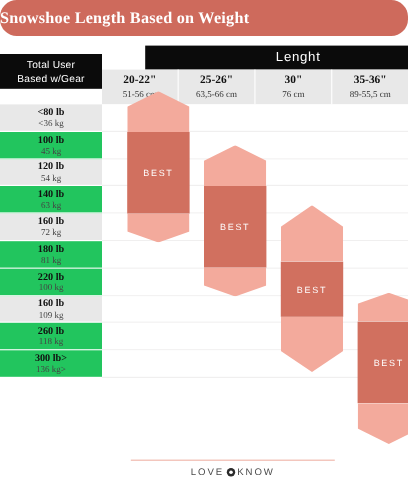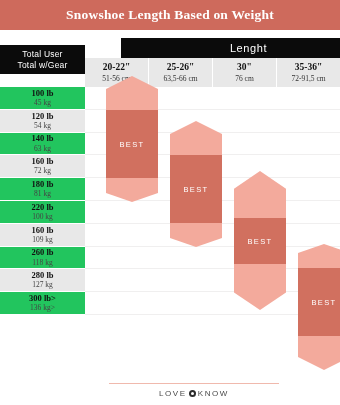--- a/index.html
+++ b/index.html
@@ -8,21 +8,21 @@
     background:#ffffff;
     font-family:"Liberation Sans", sans-serif;
     overflow:hidden;
     position:relative;
   }
 
   
   .title-banner{
     position:absolute;left:0;top:0;width:340px;height:30px;
     background:#ce6a5c;
-    display:flex;align-items:center;justify-content:center;
+    display:flex;align-items:center;justify-content:flex-start;border-radius:14px;
   }
   .title-banner .title-text{
     font-family:"Liberation Serif", serif;
     font-weight:bold;
     font-size:13.5px;
     color:#ffffff;
     letter-spacing:0.2px;
     white-space:nowrap;
   }
 
@@ -169,44 +169,51 @@
 </div>
 
 <div class="table-area">
 
   <div class="length-band">
     <span class="band-text">Lenght</span>
   </div>
 
   <div class="corner-cell">
     <span>Total User</span>
-    <span>Total w/Gear</span>
+    <span>Based w/Gear</span>
   </div>
 
   <div class="size-header">
     <div class="size-cell">
       <div class="s-in">20-22"</div>
       <div class="s-cm">51-56 cm</div>
     </div>
     <div class="size-cell">
       <div class="s-in">25-26"</div>
       <div class="s-cm">63,5-66 cm</div>
     </div>
     <div class="size-cell">
       <div class="s-in">30"</div>
       <div class="s-cm">76 cm</div>
     </div>
     <div class="size-cell">
       <div class="s-in">35-36"</div>
-      <div class="s-cm">72-91,5 cm</div>
+      <div class="s-cm">89-55,5 cm</div>
     </div>
   </div>
 
   <div class="body-rows">
 
+    <div class="row">
+      <div class="wcell">
+        <div class="w-lb">&lt;80 lb</div>
+        <div class="w-kg">&lt;36 kg</div>
+      </div>
+      <div class="gridcell"></div>
+    </div>
 
     <div class="row alt">
       <div class="wcell">
         <div class="w-lb">100 lb</div>
         <div class="w-kg">45 kg</div>
       </div>
       <div class="gridcell"></div>
     </div>
 
     <div class="row">
@@ -259,27 +266,20 @@
     </div>
 
     <div class="row alt">
       <div class="wcell">
         <div class="w-lb">260 lb</div>
         <div class="w-kg">118 kg</div>
       </div>
       <div class="gridcell"></div>
     </div>
 
-    <div class="row">
-      <div class="wcell">
-        <div class="w-lb">280 lb</div>
-        <div class="w-kg">127 kg</div>
-      </div>
-      <div class="gridcell"></div>
-    </div>
 
     <div class="row alt">
       <div class="wcell">
         <div class="w-lb">300 lb&gt;</div>
         <div class="w-kg">136 kg&gt;</div>
       </div>
       <div class="gridcell"></div>
     </div>
 
   </div>

